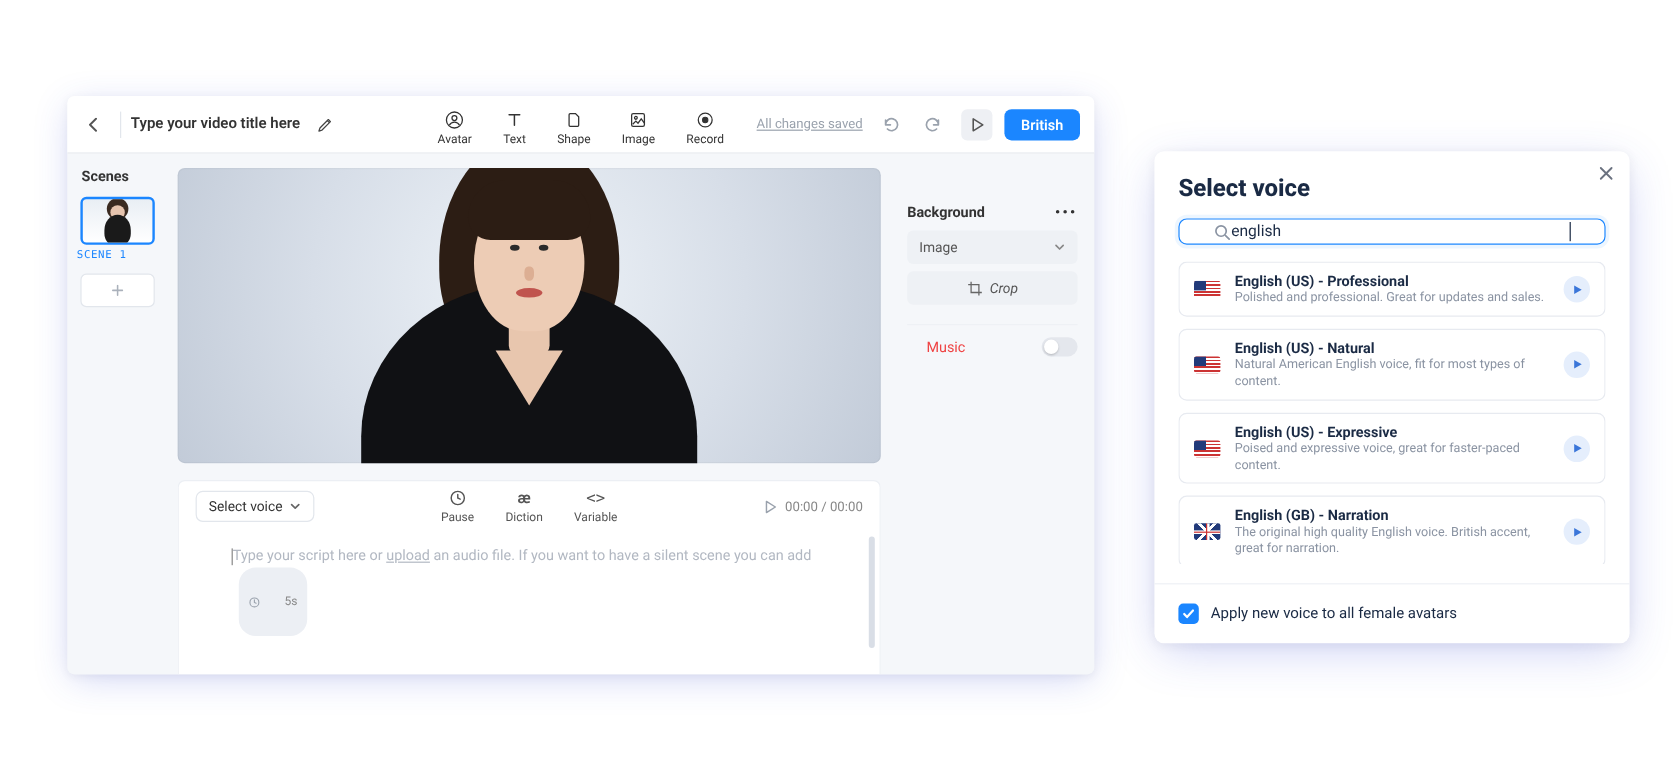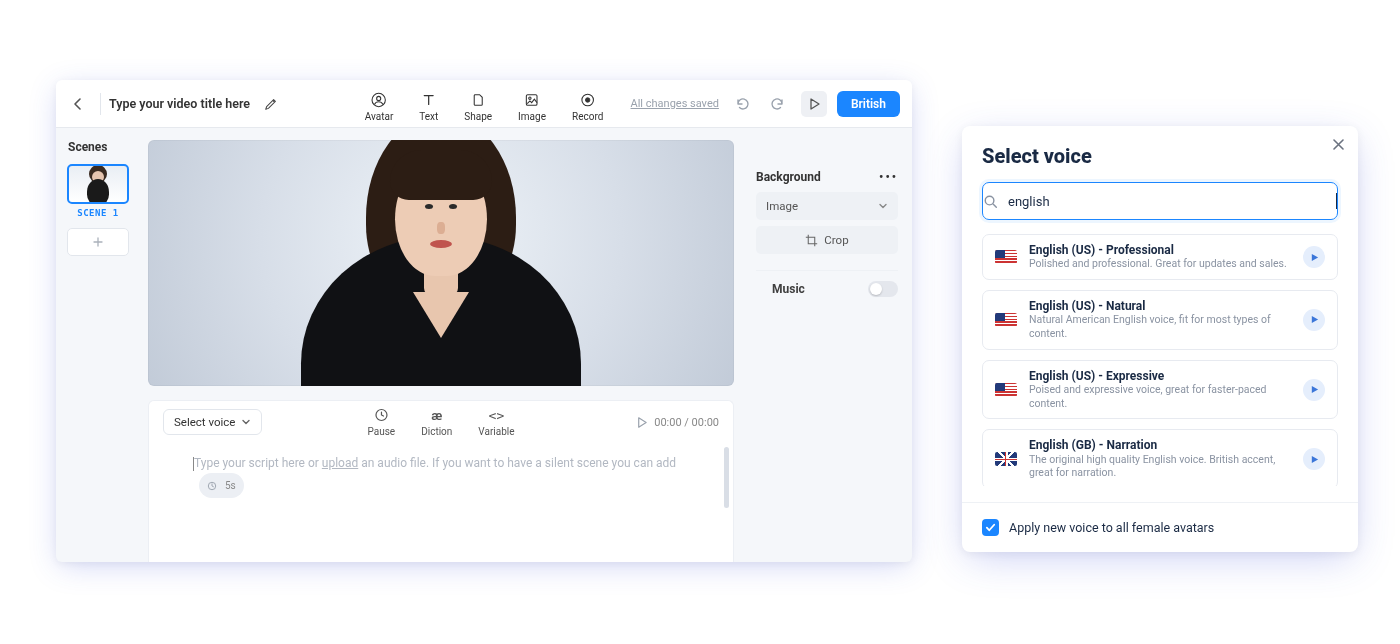--- a/index.html
+++ b/index.html
@@ -61,21 +61,21 @@
   }
   .scene-thumb::after{
     content:""; position:absolute; left:50%; bottom:-3px; transform:translateX(-50%);
     width:22px; height:26px; background:#1a1a1a; border-radius:50% 50% 40% 40%;
   }
   .scene-thumb::before{
     content:""; position:absolute; left:50%; top:5px; transform:translateX(-50%);
     width:12px; height:12px; background:#e6c4ae; border-radius:50%;
     box-shadow: 0 -3px 0 3px #3a2a20;
   }
-  .scene-cap { text-align:center; font-size:9px; font-weight:700; color:#1b86ff; letter-spacing:.5px; font-family: ui-monospace, Menlo, monospace; }
+  .scene-cap { font-size:9px; font-weight:400; color:#1b86ff; letter-spacing:.5px; font-family: ui-monospace, Menlo, monospace; }
   .scene-add {
     width:62px; height:28px; margin:10px auto 0; border:1px solid #e2e6ec; border-radius:5px;
     background:#fff; display:flex; align-items:center; justify-content:center; color:#aab1bb; cursor:pointer;
   }
 
   
   .center { flex:1; display:flex; flex-direction:column; padding:12px 8px 0 8px; overflow:hidden;}
   .canvas {
     width:100%; height:246px; border-radius:6px;
     background: radial-gradient(circle at 50% 40%, #eef3f8 0%, #d7dee8 55%, #c2cbd8 100%);
@@ -134,63 +134,63 @@
   .sp-tool{ display:flex; flex-direction:column; align-items:center; gap:3px; font-size:10px; color:#555;}
   .sp-tool .glyph{ height:15px; display:flex; align-items:center; justify-content:center; font-size:13px; }
   .sp-time{ margin-left:auto; display:flex; align-items:center; gap:6px; color:#888; font-size:11px;}
   .sp-body{ padding:10px 44px 14px 44px; position:relative;}
   .sp-text{
     font-family: ui-monospace, SFMono-Regular, Menlo, Consolas, monospace;
     font-size:12px; color:#b2b8c2; line-height:1.7;
   }
   .sp-text .ul{ text-decoration:underline; }
   .sp-chip{
-    display:inline-flex; align-items:center; gap:8px;
-    background:#eceff4; border-radius:14px; padding:4px 8px; font-size:10px; color:#888;
+    display:inline-flex; align-items:center; gap:20px;
+    background:#eceff4; border-radius:14px; padding:20px 8px; font-size:10px; color:#888;
     vertical-align:middle; margin-left:6px;
   }
   .sp-caret{ display:inline-block; width:1px; height:14px; background:#888; vertical-align:middle; margin-right:0px; animation:blink 1s steps(1) infinite;}
   @keyframes blink{50%{opacity:0;}}
   .sp-scroll{ position:absolute; right:4px; top:4px; bottom:4px; width:5px; background:#d9dee6; border-radius:3px;}
 
   
   .props{ width:170px; padding:14px 14px; }
   .prop-head{ display:flex; align-items:center; justify-content:space-between; margin-bottom:8px;}
   .prop-head span{ font-size:12px; font-weight:700; color:#333;margin-top:28px;}
   .kebab{ color:#9aa2ad; letter-spacing:2px; font-size:12px;}
   .prop-sel{
     width:100%; background:#eef1f5; border-radius:5px; padding:7px 10px;
     font-size:11.5px; color:#555; display:flex; align-items:center; justify-content:space-between;
     margin-bottom:6px; cursor:pointer;
   }
   .prop-btn{
     width:100%; background:#eef1f5; border-radius:5px; padding:7px 10px;
     font-size:11.5px; color:#555; display:flex; align-items:center; justify-content:center; gap:6px;
-    margin-bottom:16px; cursor:pointer;
+    margin-bottom:16px; cursor:pointer;font-style:italic;
   }
   .prop-row{ display:flex; align-items:center; justify-content:space-between; padding:10px 0; border-top:1px solid #eef1f5;}
-  .prop-row span{ font-size:12px; font-weight:700; color:#404040;padding-left:16px;}
+  .prop-row span{ font-size:12px; font-weight:400; color:#ef4444;padding-left:16px;}
   .toggle{
     width:30px; height:16px; border-radius:9px; background:#e4e7ed; position:relative; cursor:pointer;
   }
   .toggle::after{ content:""; position:absolute; left:2px; top:2px; width:12px; height:12px; background:#fff; border-radius:50%; box-shadow:0 1px 2px rgba(0,0,0,.2);}
 
   
   .voice-dlg{
     position:absolute; left:962px; top:126px; width:396px;
     background:#fff; border-radius:8px;
     box-shadow: 0 10px 40px -6px rgba(60,80,220,0.28), 0 2px 10px rgba(0,0,0,0.06);
     padding:18px 20px 16px;
     display:flex; flex-direction:column; gap:14px;
   }
   .vd-close{ position:absolute; right:10px; top:8px; width:20px; height:20px; display:flex; align-items:center; justify-content:center; color:#6b7280; cursor:pointer; font-size:14px;}
   .vd-title{ font-size:20px; font-weight:800; color:#1a2a44; }
   .vd-search{
-    border:1.5px solid #1b86ff; border-radius:7px; height:38px;
-    display:flex; align-items:center; gap:10px; padding:0 0;
+    border:1.5px solid #1b86ff; border-radius:7px; height:22px;
+    display:flex; align-items:center; padding:0 28px;
     box-shadow: 0 0 0 3px rgba(27,134,255,.08);
   }
   .vd-search input{
     border:none; outline:none; flex:1; font-size:13px; color:#1a2a44;
   }
   .vd-list{ display:flex; flex-direction:column; gap:10px; max-height:252px; overflow:hidden;}
   .vd-item{
     border:1px solid #e7eaf0; border-radius:7px; padding:8px 12px;
     display:flex; align-items:center; gap:12px; cursor:pointer;
   }

